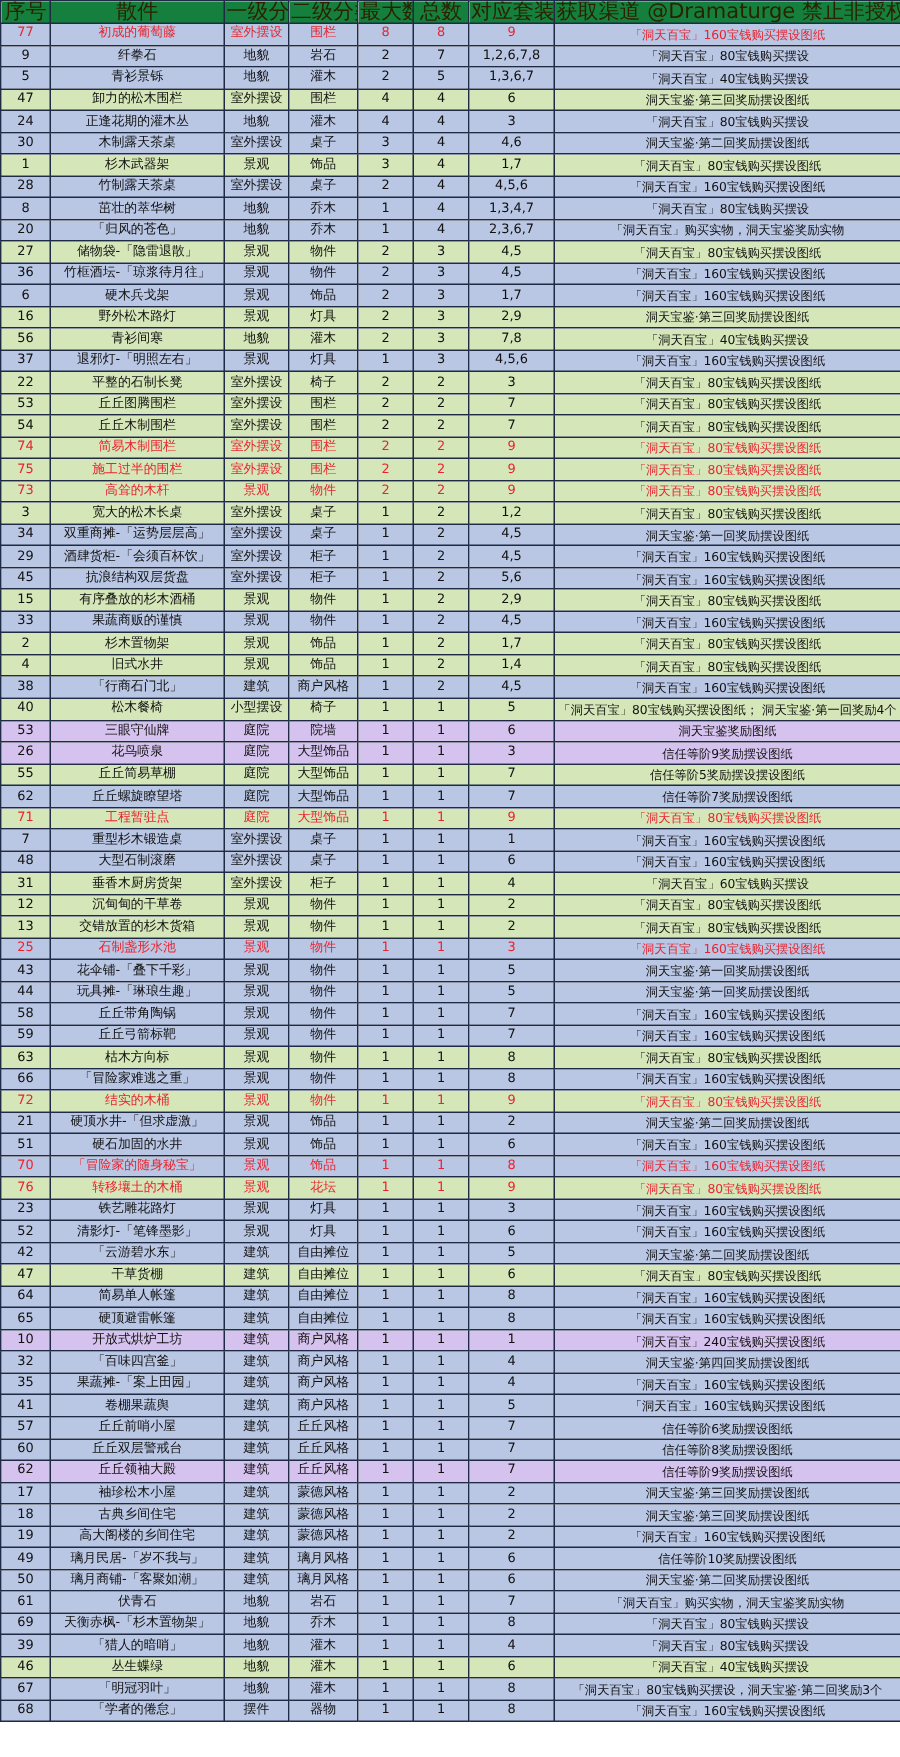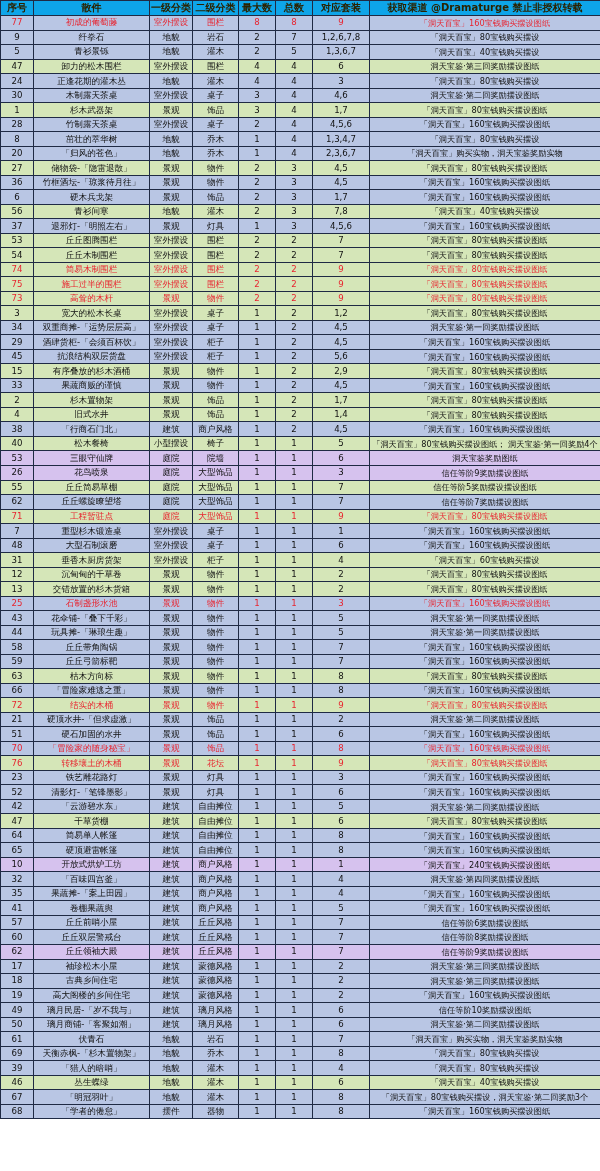--- a/index.html
+++ b/index.html
@@ -10,25 +10,25 @@
       font-size: 8.6px;
       line-height: 1;
       height: 13.52px;
       padding: 0 1px;
       text-align: center;
       white-space: nowrap;
       overflow: hidden;
       color: #111111;
     }
     thead th {
-      background: #0ea5e9;
+      background: #15803d;
       color: #2b2200;
-      font-weight: bold;
+      font-weight: normal;
       height: 14px;
-      font-size: 10px;
+      font-size: 14px;
     }
     tr.c-blue td { background: #b9c6e4; }
     tr.c-green td { background: #d5e6b8; }
     tr.c-purple td { background: #d6c2ee; }
     tr.hl td { color: #e8242f; }
     td.src { font-size: 8.2px; }
   </style>
 </head>
 <body>
 
@@ -180,38 +180,58 @@
         <td>6</td>
         <td>硬木兵戈架</td>
         <td>景观</td>
         <td>饰品</td>
         <td>2</td>
         <td>3</td>
         <td>1,7</td>
         <td class="src">「洞天百宝」160宝钱购买摆设图纸</td>
       </tr>
       <tr class="c-green">
+        <td>16</td>
+        <td>野外松木路灯</td>
+        <td>景观</td>
+        <td>灯具</td>
+        <td>2</td>
+        <td>3</td>
+        <td>2,9</td>
+        <td class="src">洞天宝鉴·第三回奖励摆设图纸</td>
+      </tr>
+      <tr class="c-green">
         <td>56</td>
         <td>青衫间寒</td>
         <td>地貌</td>
         <td>灌木</td>
         <td>2</td>
         <td>3</td>
         <td>7,8</td>
         <td class="src">「洞天百宝」40宝钱购买摆设</td>
       </tr>
       <tr class="c-blue">
         <td>37</td>
         <td>退邪灯-「明照左右」</td>
         <td>景观</td>
         <td>灯具</td>
         <td>1</td>
         <td>3</td>
         <td>4,5,6</td>
         <td class="src">「洞天百宝」160宝钱购买摆设图纸</td>
+      </tr>
+      <tr class="c-green">
+        <td>22</td>
+        <td>平整的石制长凳</td>
+        <td>室外摆设</td>
+        <td>椅子</td>
+        <td>2</td>
+        <td>2</td>
+        <td>3</td>
+        <td class="src">「洞天百宝」80宝钱购买摆设图纸</td>
       </tr>
       <tr class="c-green">
         <td>53</td>
         <td>丘丘图腾围栏</td>
         <td>室外摆设</td>
         <td>围栏</td>
         <td>2</td>
         <td>2</td>
         <td>7</td>
         <td class="src">「洞天百宝」80宝钱购买摆设图纸</td>

